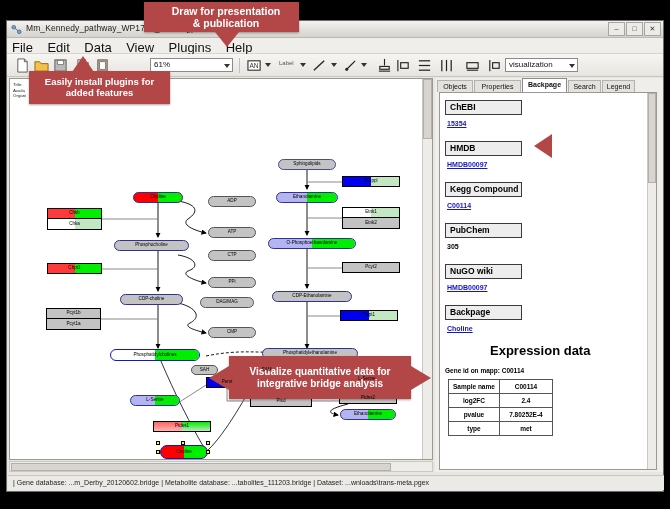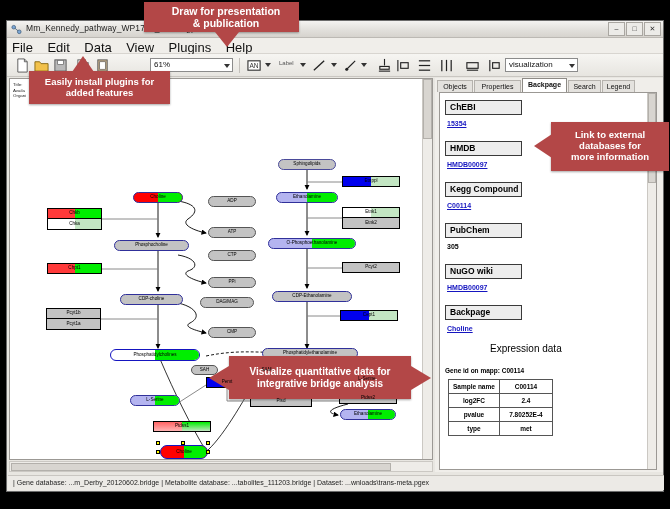--- a/index.html
+++ b/index.html
@@ -73,21 +73,21 @@
        border-bottom:none;font-size:7px;color:#111;text-align:center;line-height:11px;box-sizing:border-box;}
   .tab.sel{top:0;height:14px;background:#fff;border-color:#8d8a85;font-weight:bold;z-index:5;}
   .sidebody{position:absolute;left:4px;top:14px;width:218px;height:378px;background:#fff;
             border:1px solid #9b9894;box-sizing:border-box;overflow:hidden;}
   .sidescroll{position:absolute;right:0;top:0;width:9px;height:100%;background:#eeece8;
               border-left:1px solid #cbc8c3;box-sizing:border-box;}
   .dbhdr{position:absolute;background:#ededed;border:1px solid #3a3a3a;box-sizing:border-box;
          font-size:8.5px;font-weight:bold;color:#000;padding:1px 0 0 4px;height:15px;}
   .dblink{position:absolute;font-size:7px;color:#1515c0;text-decoration:underline;font-weight:bold;}
   .dbtext{position:absolute;font-size:7px;color:#000;font-weight:bold;}
-  .exphdr{position:absolute;font-size:10px;font-weight:normal;color:#000;padding-left:45px;}
+  .exphdr{position:absolute;font-size:13px;font-weight:bold;color:#000;padding-left:45px;}
   .geneid{position:absolute;font-size:6.5px;color:#000;font-weight:bold;}
   .dtable{position:absolute;border-collapse:collapse;}
   .dtable td{border:1px solid #555;font-size:6.5px;text-align:center;color:#000;
              font-weight:bold;height:13px;padding:0 2px;}
 
   
   .statusbar{position:absolute;left:1px;bottom:1px;width:656px;height:15px;background:#eceae6;
              border-top:1px solid #c9c6c1;box-sizing:border-box;}
   .statusbar span{position:absolute;left:5px;top:3px;font-size:7px;color:#1d1d1d;white-space:nowrap;}
 
@@ -533,25 +533,20 @@
     <div>&amp; publication</div>
   </div>
   <div class="ctri" style="left:215px;top:32px;border-left:12px solid transparent;border-right:12px solid transparent;border-top:15px solid #b34747;"></div>
 
   <div class="callout" style="left:29px;top:71px;width:141px;height:33px;font-size:9.5px;flex-direction:column;">
     <div>Easily install plugins for</div>
     <div>added features</div>
   </div>
   <div class="ctri" style="left:72px;top:56px;border-left:11px solid transparent;border-right:11px solid transparent;border-bottom:16px solid #b34747;"></div>
 
-  <div class="callout" style="left:551px;top:122px;width:118px;height:49px;font-size:9.5px;flex-direction:column;">
-    <div>Link  to external</div>
-    <div>databases  for</div>
-    <div>more information</div>
-  </div>
   <div class="ctri" style="left:534px;top:134px;border-top:12px solid transparent;border-bottom:12px solid transparent;border-right:18px solid #b34747;"></div>
 
   <div class="callout" style="left:229px;top:356px;width:182px;height:43px;font-size:10px;flex-direction:column;">
     <div>Visualize quantitative data  for</div>
     <div>integrative bridge analysis</div>
   </div>
   <div class="ctri" style="left:209px;top:366px;border-top:12px solid transparent;border-bottom:12px solid transparent;border-right:20px solid #b34747;"></div>
   <div class="ctri" style="left:411px;top:366px;border-top:12px solid transparent;border-bottom:12px solid transparent;border-left:20px solid #b34747;"></div>
 
 </div>

